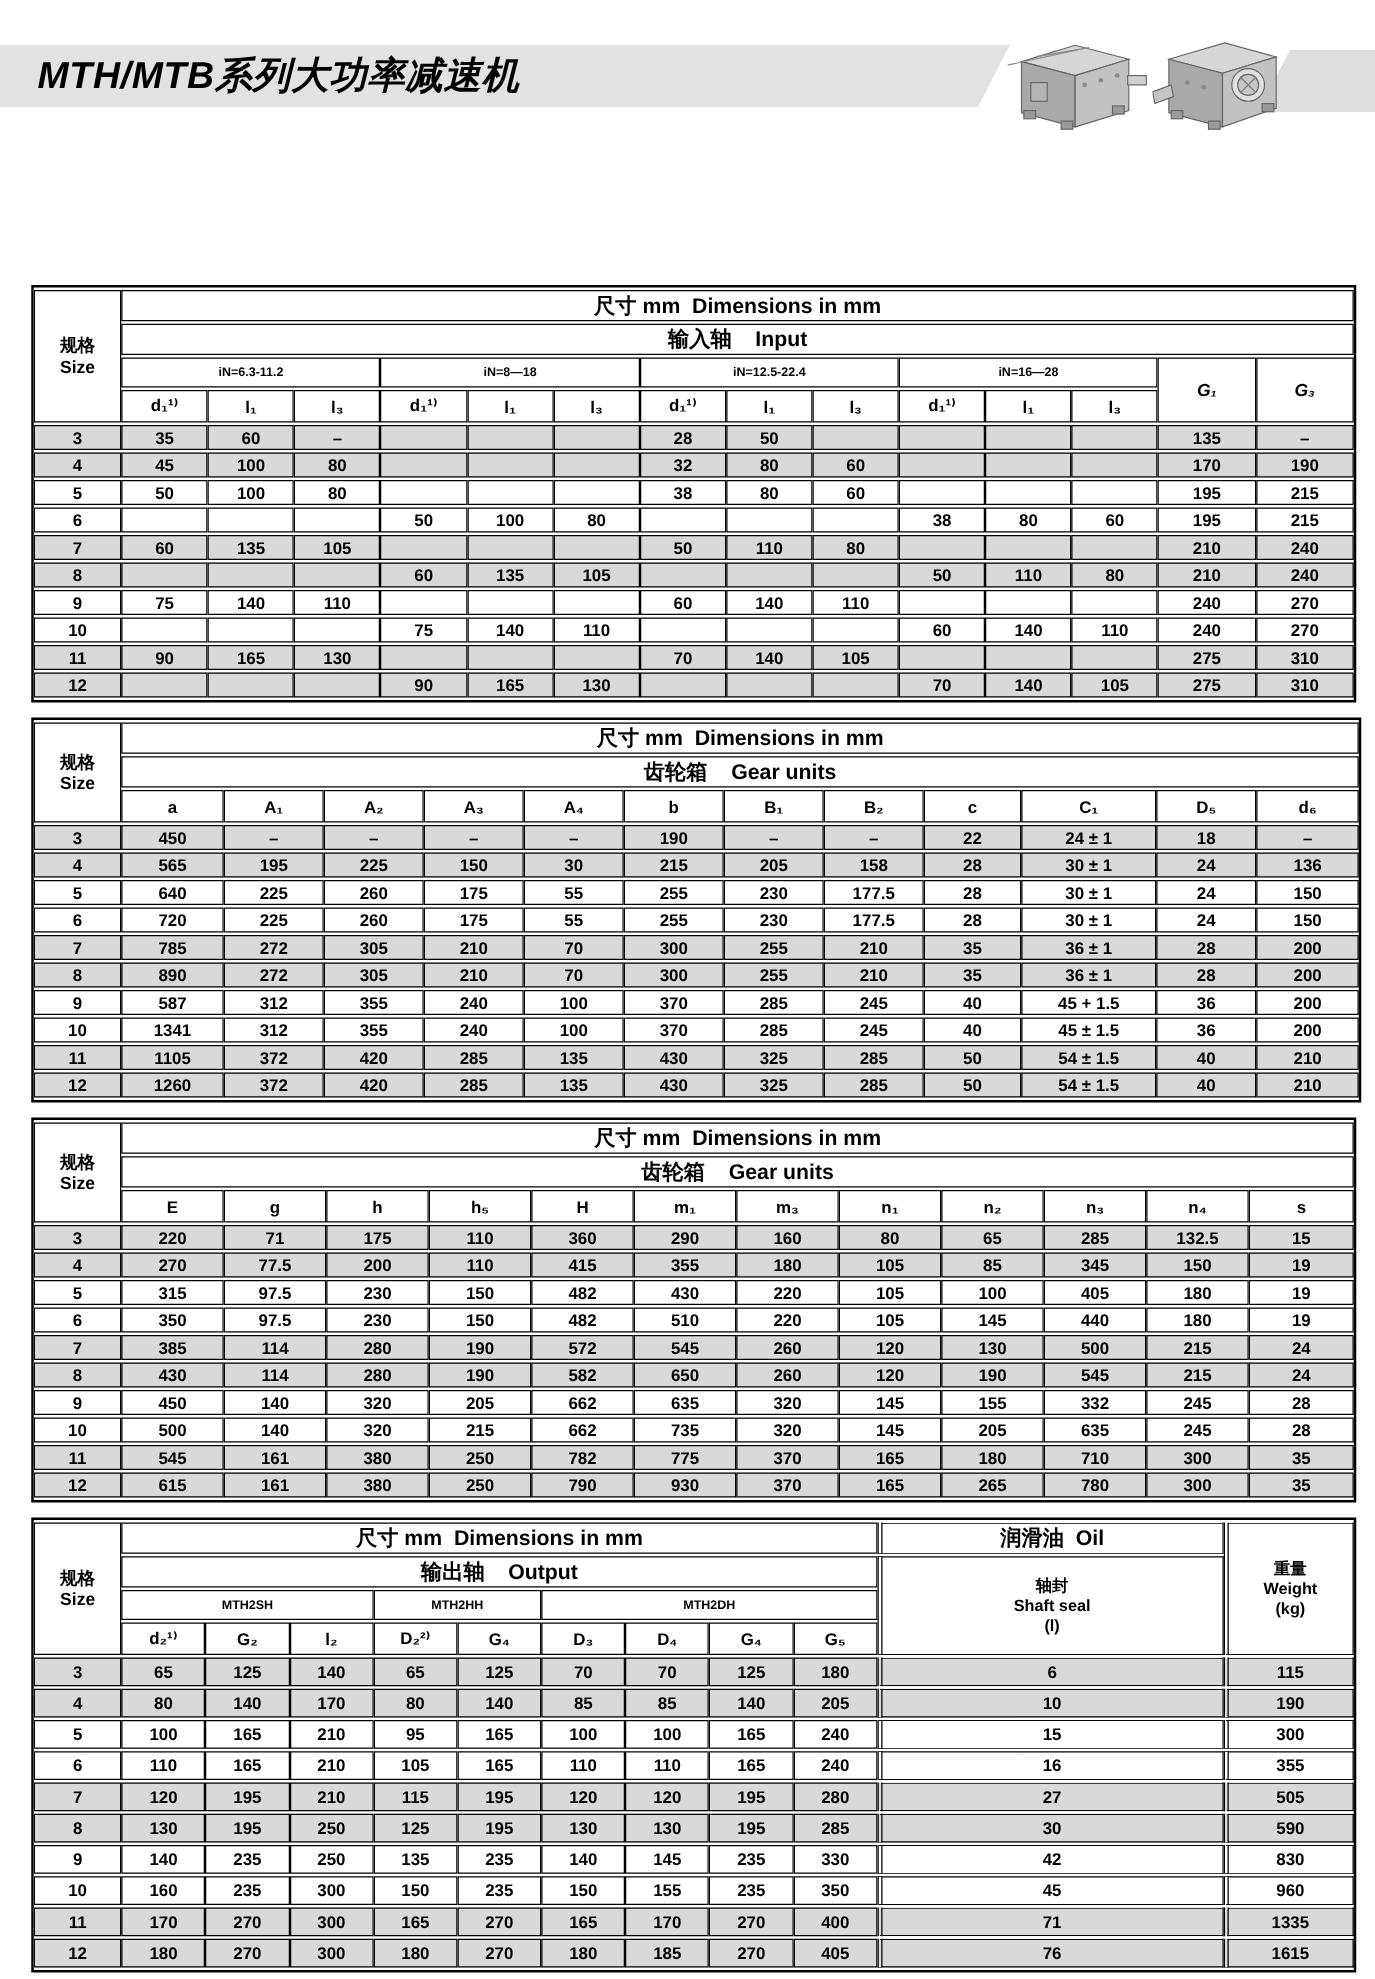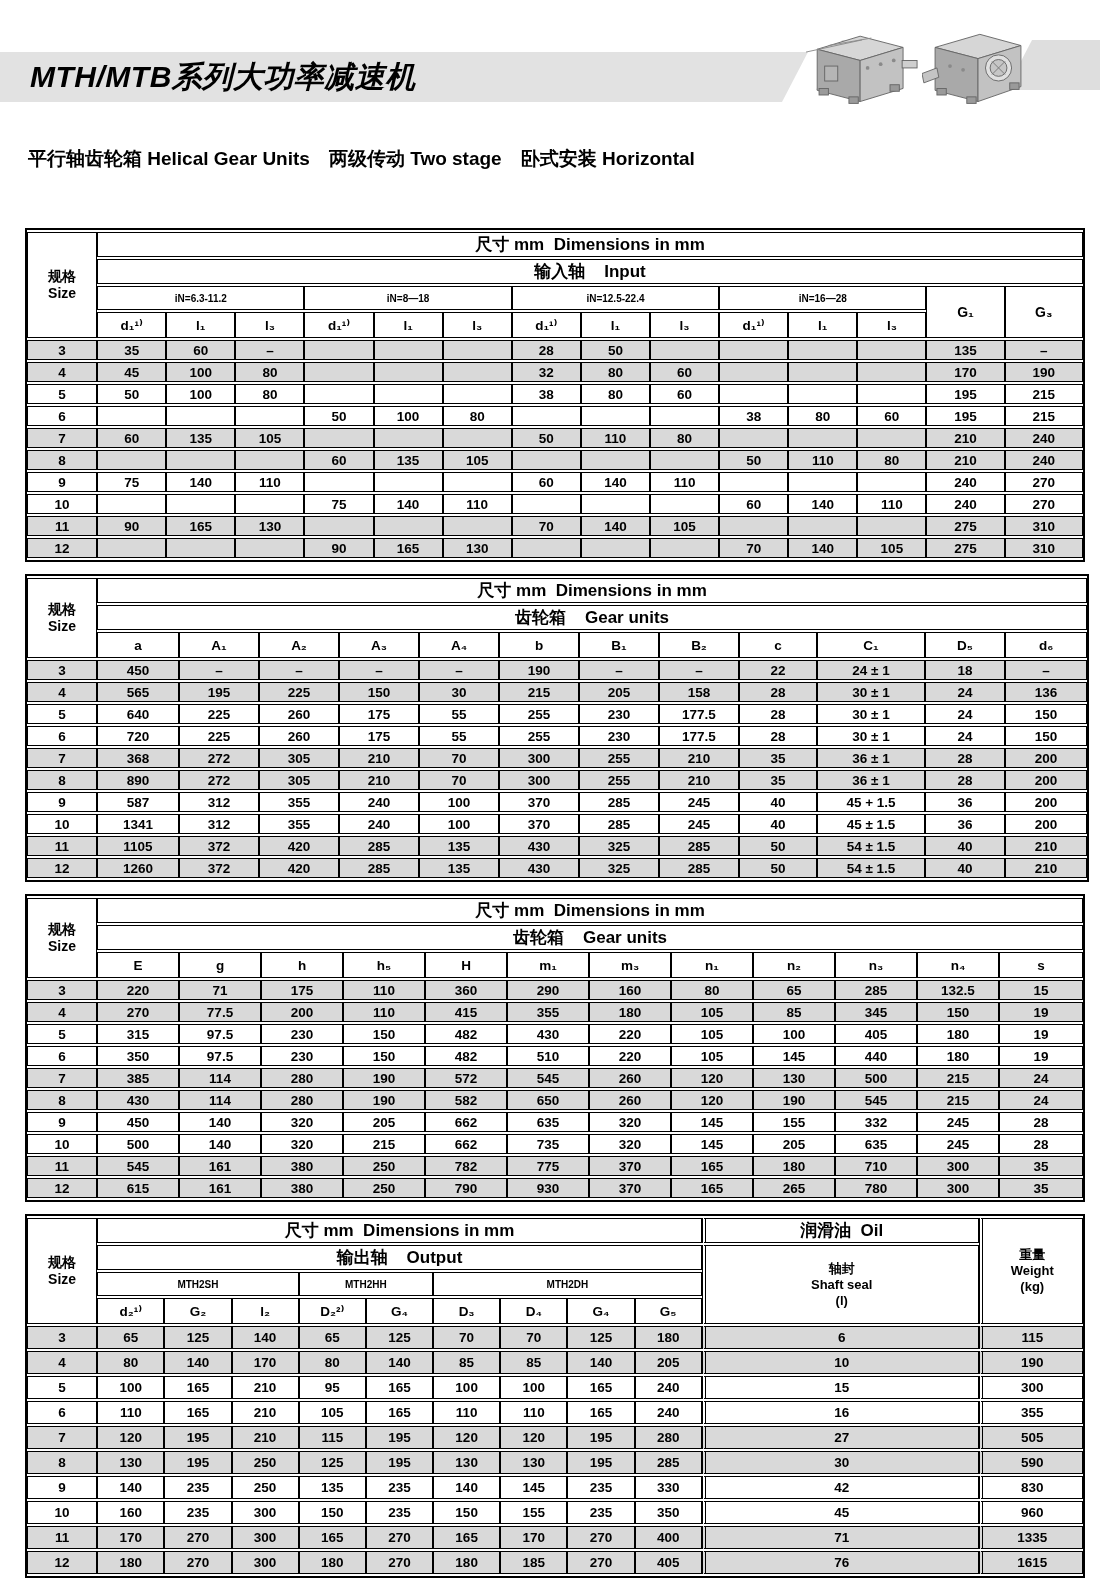--- a/index.html
+++ b/index.html
@@ -1,19 +1,19 @@
 <!DOCTYPE html>
 <html><head>
 <meta charset="utf-8">
 <style>
   html,body{margin:0;padding:0;background:#fff;}
   .page{position:relative;width:1100px;height:1583px;background:#fff;overflow:hidden;
         font-family:"Liberation Sans","DejaVu Sans",sans-serif;color:#000;}
   
-  .band{position:absolute;left:0;top:52px;width:808px;height:50px;background:#e2e2e2;
+  .band{position:absolute;left:0;top:36px;width:808px;height:50px;background:#e2e2e2;
         clip-path:polygon(0 0,100% 0,calc(100% - 26px) 100%,0 100%);}
   .title{position:absolute;left:30px;top:0;line-height:50px;font-size:30px;font-weight:bold;
          font-style:italic;letter-spacing:.5px;white-space:pre;}
   .pgram{position:absolute;top:40px;height:50px;background:#dedede;
          clip-path:polygon(26px 0,100% 0,calc(100% - 26px) 100%,0 100%);}
   .p1{left:816px;width:60px;}
   .p2{left:1006px;width:120px;}
   .gb{position:absolute;top:24px;width:112px;height:86px;}
   .gb1{left:806px;}
   .gb2{left:922px;}
@@ -23,21 +23,21 @@
   
   .tables{position:absolute;left:25px;top:228px;width:1060px;}
   table{border-collapse:separate;border-spacing:0 2px;table-layout:fixed;width:1060px;
         border:2px solid #000;background:#fff;margin-bottom:12px;}
   th,td{border:1px solid #000;text-align:center;vertical-align:middle;font-weight:bold;
         padding:0;overflow:hidden;white-space:pre;background:#fff;}
   thead th{font-size:13px;height:20px;}
   th.cap{height:20px;font-size:17px;}
   th.grp{height:22px;font-size:10px;}
   th.lbl{height:24px;font-size:13.5px;margin-left:32px;}
-  th.glbl{font-size:14px;}
+  th.glbl{font-size:14px;font-style:italic;}
   th.szh div{font-size:14px;line-height:17px;}
   th.multi div{font-size:13px;line-height:16px;}
   td{height:18px;font-size:13.5px;}
   #t4 td{height:21px;}
   tr.g td{background:#d9d9d9;}
   .sep{border-left:4px double #000;}
 </style>
 </head>
 <body>
 
@@ -75,21 +75,20 @@
     <line x1="75" y1="39" x2="89" y2="53" stroke="#777"></line>
     <line x1="89" y1="39" x2="75" y2="53" stroke="#777"></line>
     <rect x="16" y="68" width="10" height="7" fill="#9a9a9a" stroke="#666"></rect>
     <rect x="48" y="77" width="10" height="7" fill="#9a9a9a" stroke="#666"></rect>
     <rect x="94" y="62" width="10" height="7" fill="#9a9a9a" stroke="#666"></rect>
     <circle cx="30" cy="44" r="2" fill="#8a8a8a"></circle>
     <circle cx="44" cy="48" r="2" fill="#8a8a8a"></circle>
   </svg>
 
   <div class="subs">
-    <div class="sub">平行轴齿轮箱 Helical Gear Units　两级传动 Two stage　卧式安装 Horizontal</div>
   </div>
 
   <div class="tables">
     <table id="t1">
         <colgroup>
           <col style="width: 70px;">
           <col style="width: 69px;">
           <col style="width: 69px;">
           <col style="width: 69px;">
           <col style="width: 69px;">
@@ -403,21 +402,21 @@
             <td>255</td>
             <td>230</td>
             <td>177.5</td>
             <td>28</td>
             <td>30 ± 1</td>
             <td>24</td>
             <td>150</td>
           </tr>
           <tr class="g">
             <td>7</td>
-            <td>368</td>
+            <td>785</td>
             <td>272</td>
             <td>305</td>
             <td>210</td>
             <td>70</td>
             <td>300</td>
             <td>255</td>
             <td>210</td>
             <td>35</td>
             <td>36 ± 1</td>
             <td>28</td>

